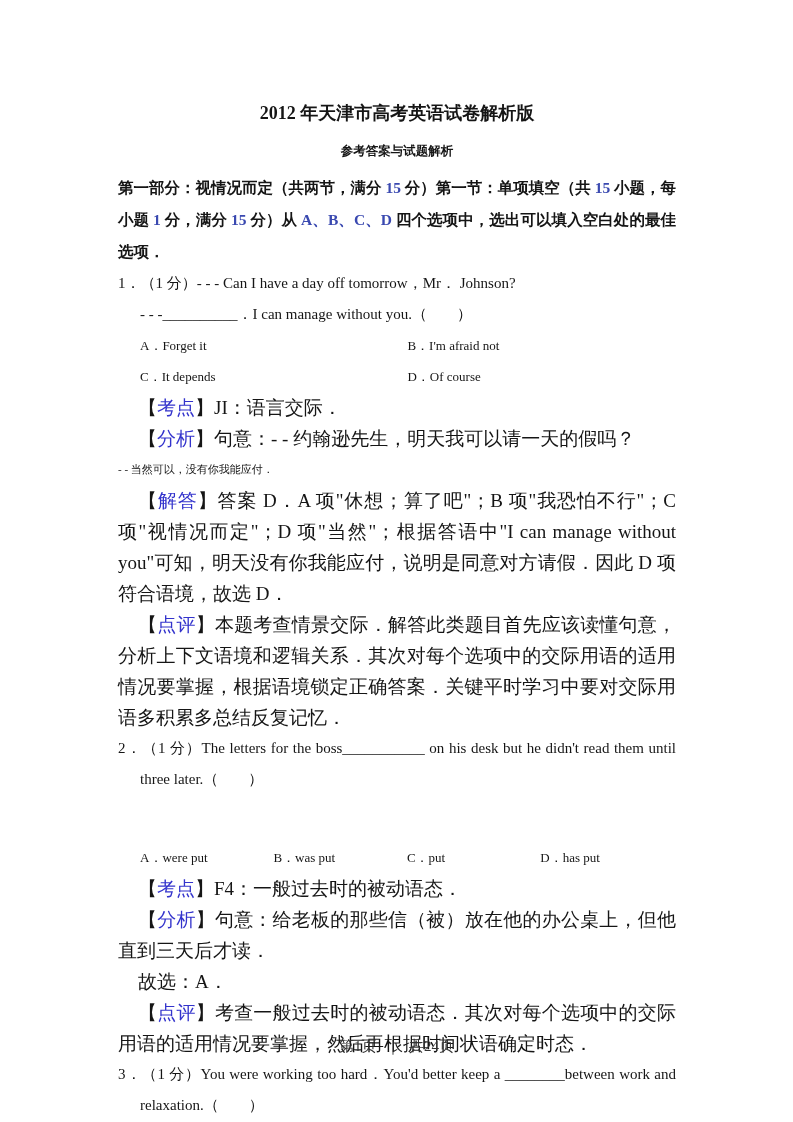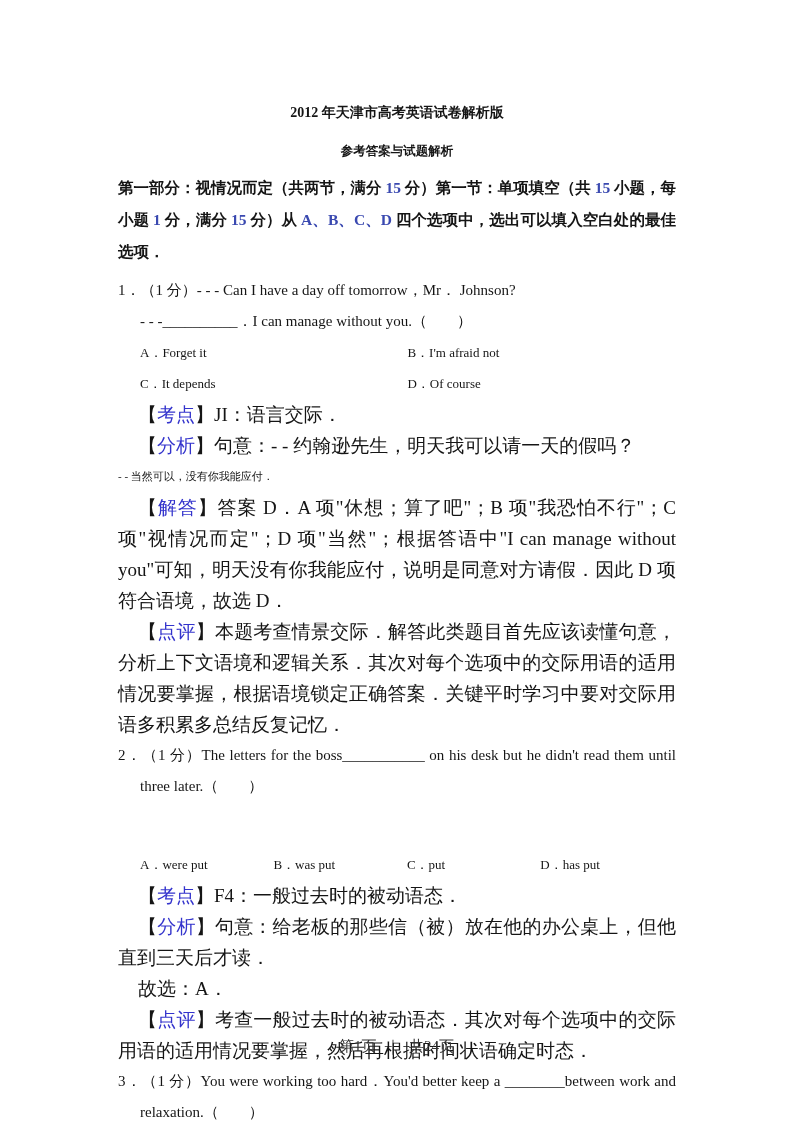--- a/index.html
+++ b/index.html
@@ -9,31 +9,31 @@
     --footer-ink:#333333;
   }
   html,body{margin:0;padding:0;}
   body{
     width:793px;height:1122px;background:#ffffff;position:relative;overflow:hidden;
     font-family:"Liberation Serif","DejaVu Serif",serif;color:var(--ink);
     -webkit-font-smoothing:antialiased;
   }
   .page{padding:97px 117px 0 118px;}
   .title{
-    text-align:center;font-size:14px;font-weight:bold;line-height:32px;
+    text-align:center;font-size:18px;font-weight:bold;line-height:32px;
   }
   .subtitle{
     text-align:center;font-size:12.5px;font-weight:bold;line-height:16px;margin-top:14px;
   }
   .intro{
     margin:13px 0 0 0;font-size:15.5px;font-weight:bold;line-height:32px;text-align:justify;
   }
   .intro .hl{color:var(--number-blue);}
   .qblock{margin:0;}
-  .qblock.first{margin-top:7px;}
+  .qblock.first{margin-top:0;}
   p{margin:0;}
   .qpara{
     padding-left:22px;text-indent:-22px;line-height:31px;font-size:15px;text-align:justify;
   }
   .qcont{
     padding-left:22px;line-height:31px;font-size:15px;
   }
   .opts{
     padding-left:22px;line-height:31px;font-size:13px;display:flex;flex-wrap:wrap;
   }

